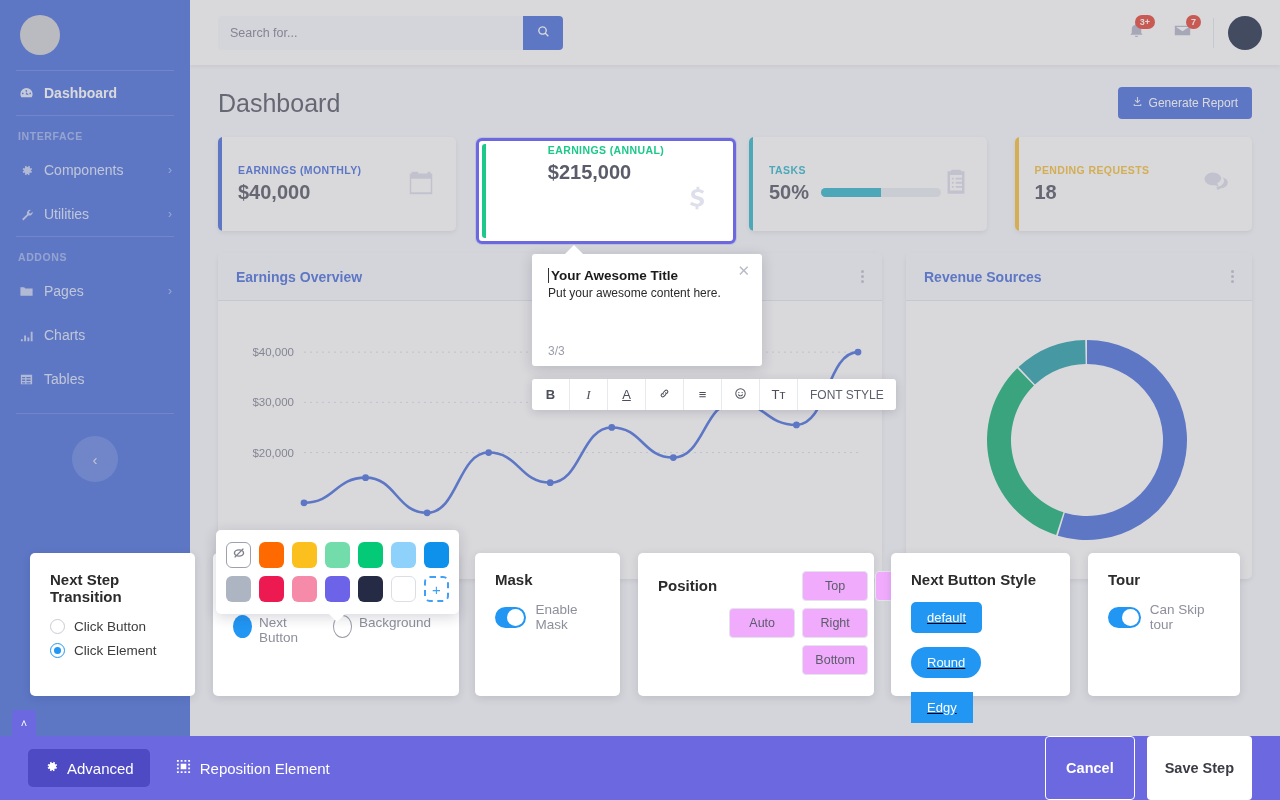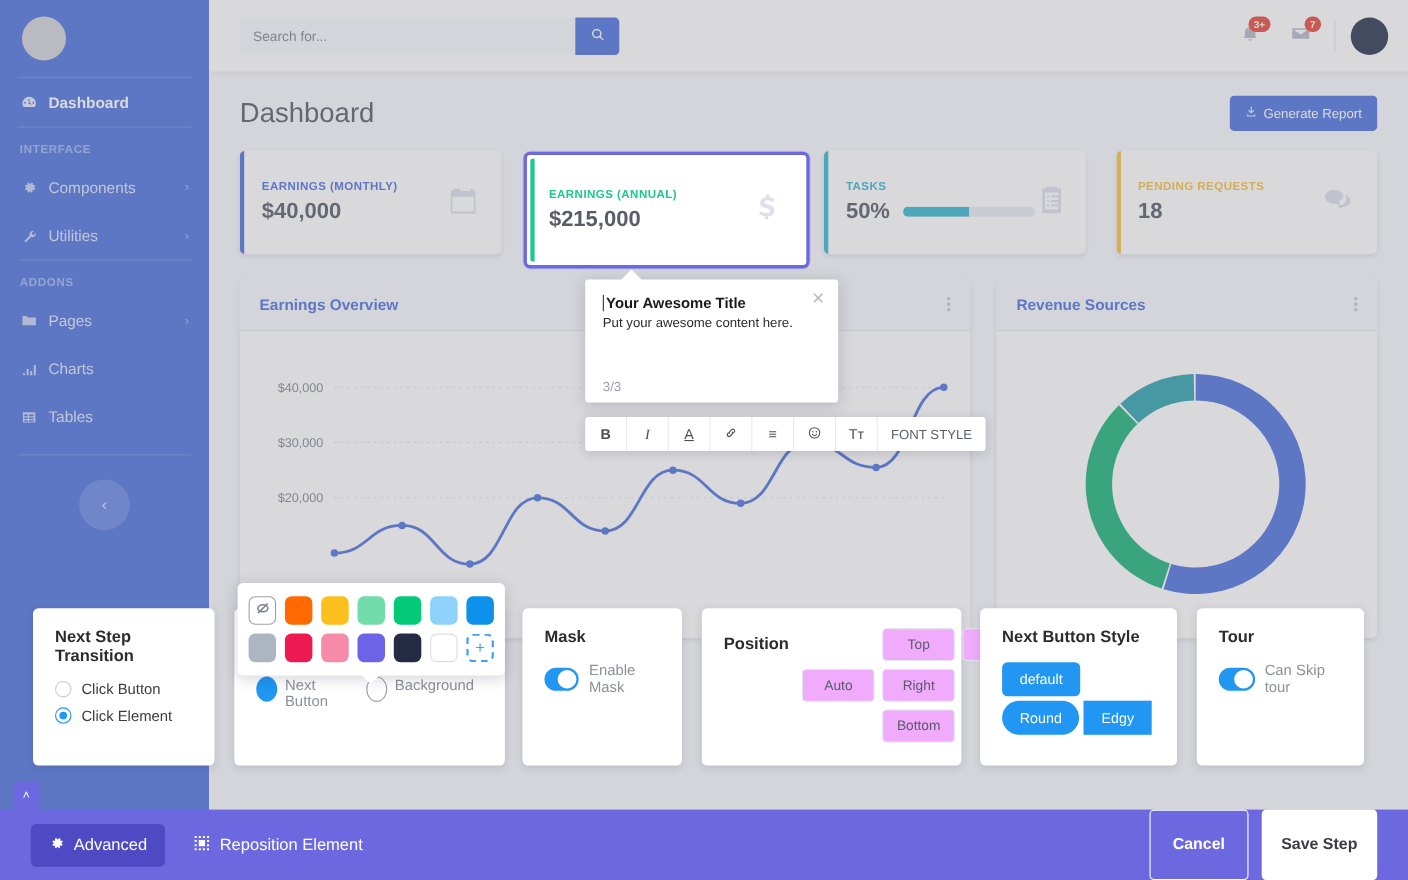--- a/index.html
+++ b/index.html
@@ -127,21 +127,21 @@
   .dots { margin-left: auto; color: #c0c3d2; font-size: 15px; letter-spacing: 1px; cursor: pointer; line-height: 6px; }
   .dots span { display: block; width: 3px; height: 3px; background: #c0c3d2; border-radius: 50%; margin: 2px 0; }
   .panel-body { padding: 14px 14px 0; }
 
   
   .spotlight {
     position: absolute; left: 476px; top: 138px; width: 260px; height: 106px;
     border: 3px solid #6b68e0; border-radius: 6px; background: #fff;
     z-index: 50; box-shadow: 0 0 0 1px rgba(107,104,224,.2);
   }
-  .spot-inner { position: absolute; inset: 3px; background:#fff; border-radius:3px; display:flex; align-items:center; padding: 0 17px; overflow:hidden; }
+  .spot-inner { position: absolute; inset: 3px; background:#fff; border-radius:3px; display:flex; align-items:center; padding: 0 17px; overflow:hidden;flex-direction:column; }
   .spot-inner::before { content:""; position:absolute; left:0; top:0; bottom:0; width:4px; background:#1cc88a; }
 
   .popover {
     position: absolute; left: 532px; top: 254px; width: 230px;
     background: #fff; border-radius: 3px; z-index: 60;
     box-shadow: 0 3px 14px rgba(30,30,60,0.18);
     padding: 14px 16px 8px;
   }
   .popover::after {
     content: ""; position: absolute; top: -9px; left: 32px;
@@ -213,21 +213,21 @@
 
   .pos-grid { display: grid; grid-template-columns: repeat(3, 66px); gap: 7px; }
   .pos-btn {
     height: 30px; border: 1px solid #e2e4ea; border-radius: 4px; background: #f0abfc;
     font-size: 12.5px; color: #5a5c69; cursor: pointer;
     display: flex; align-items: center; justify-content: center;
     font-family: "Liberation Sans", sans-serif;
   }
   .pos-inline { display: flex; align-items: flex-start; gap: 12px; }
 
-  .nb-wrap { display: flex; flex-wrap: wrap; gap: 4px; width: 145px; }
+  .nb-wrap { display: flex; flex-wrap: wrap; gap: 14px; width: 145px; text-decoration: underline; }
   .nb-btn { background: #2196f3; color: #fff; border: none; font-size: 13px; padding: 8px 16px; cursor: pointer; font-family: "Liberation Sans", sans-serif; }
   .nb-default { border-radius: 5px; }
   .nb-round { border-radius: 18px; }
   .nb-edgy { border-radius: 0; }
 
   
   .actionbar {
     position: absolute; left: 0; bottom: 0; width: 1280px; height: 64px;
     background: #6b68e0; z-index: 70; display: flex; align-items: center; padding: 0 28px;
   }

